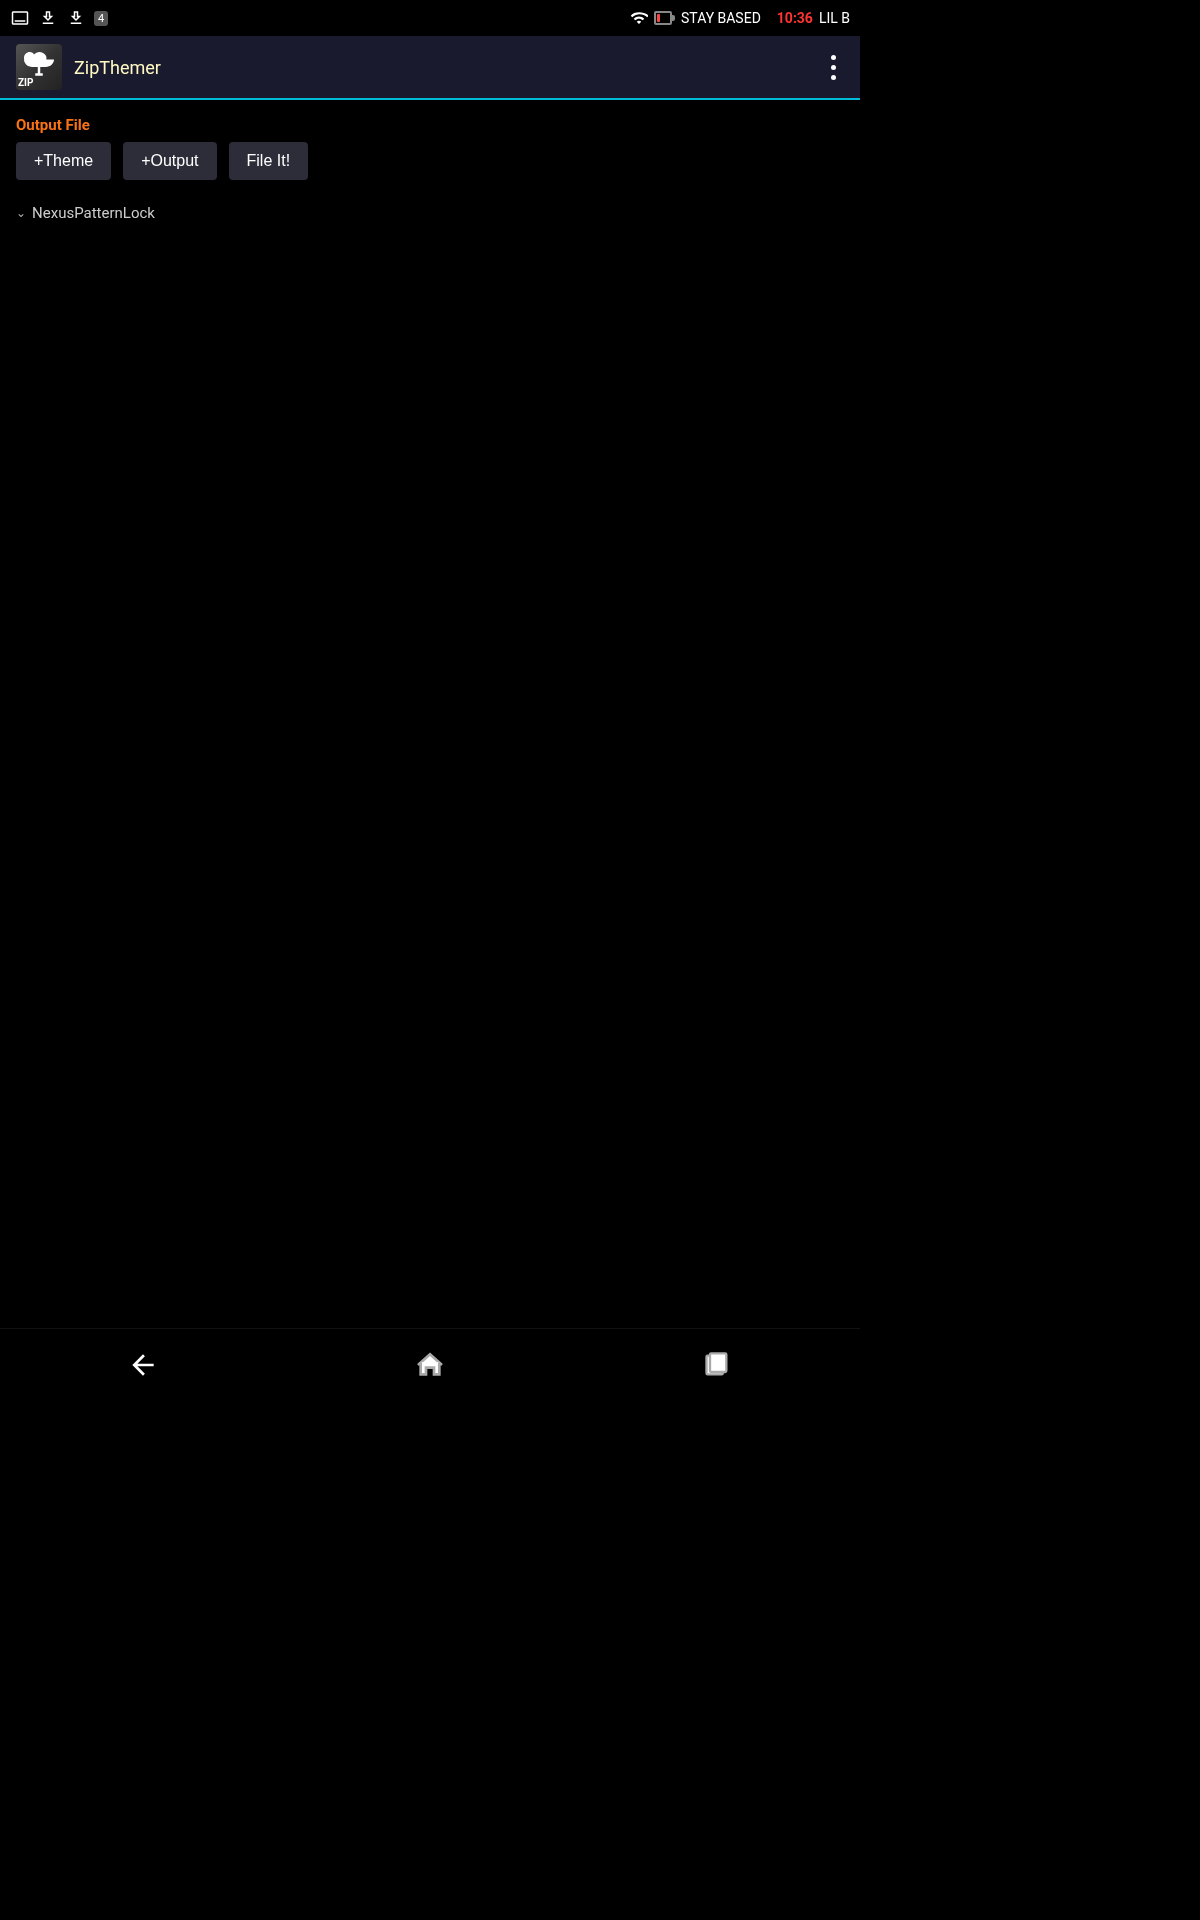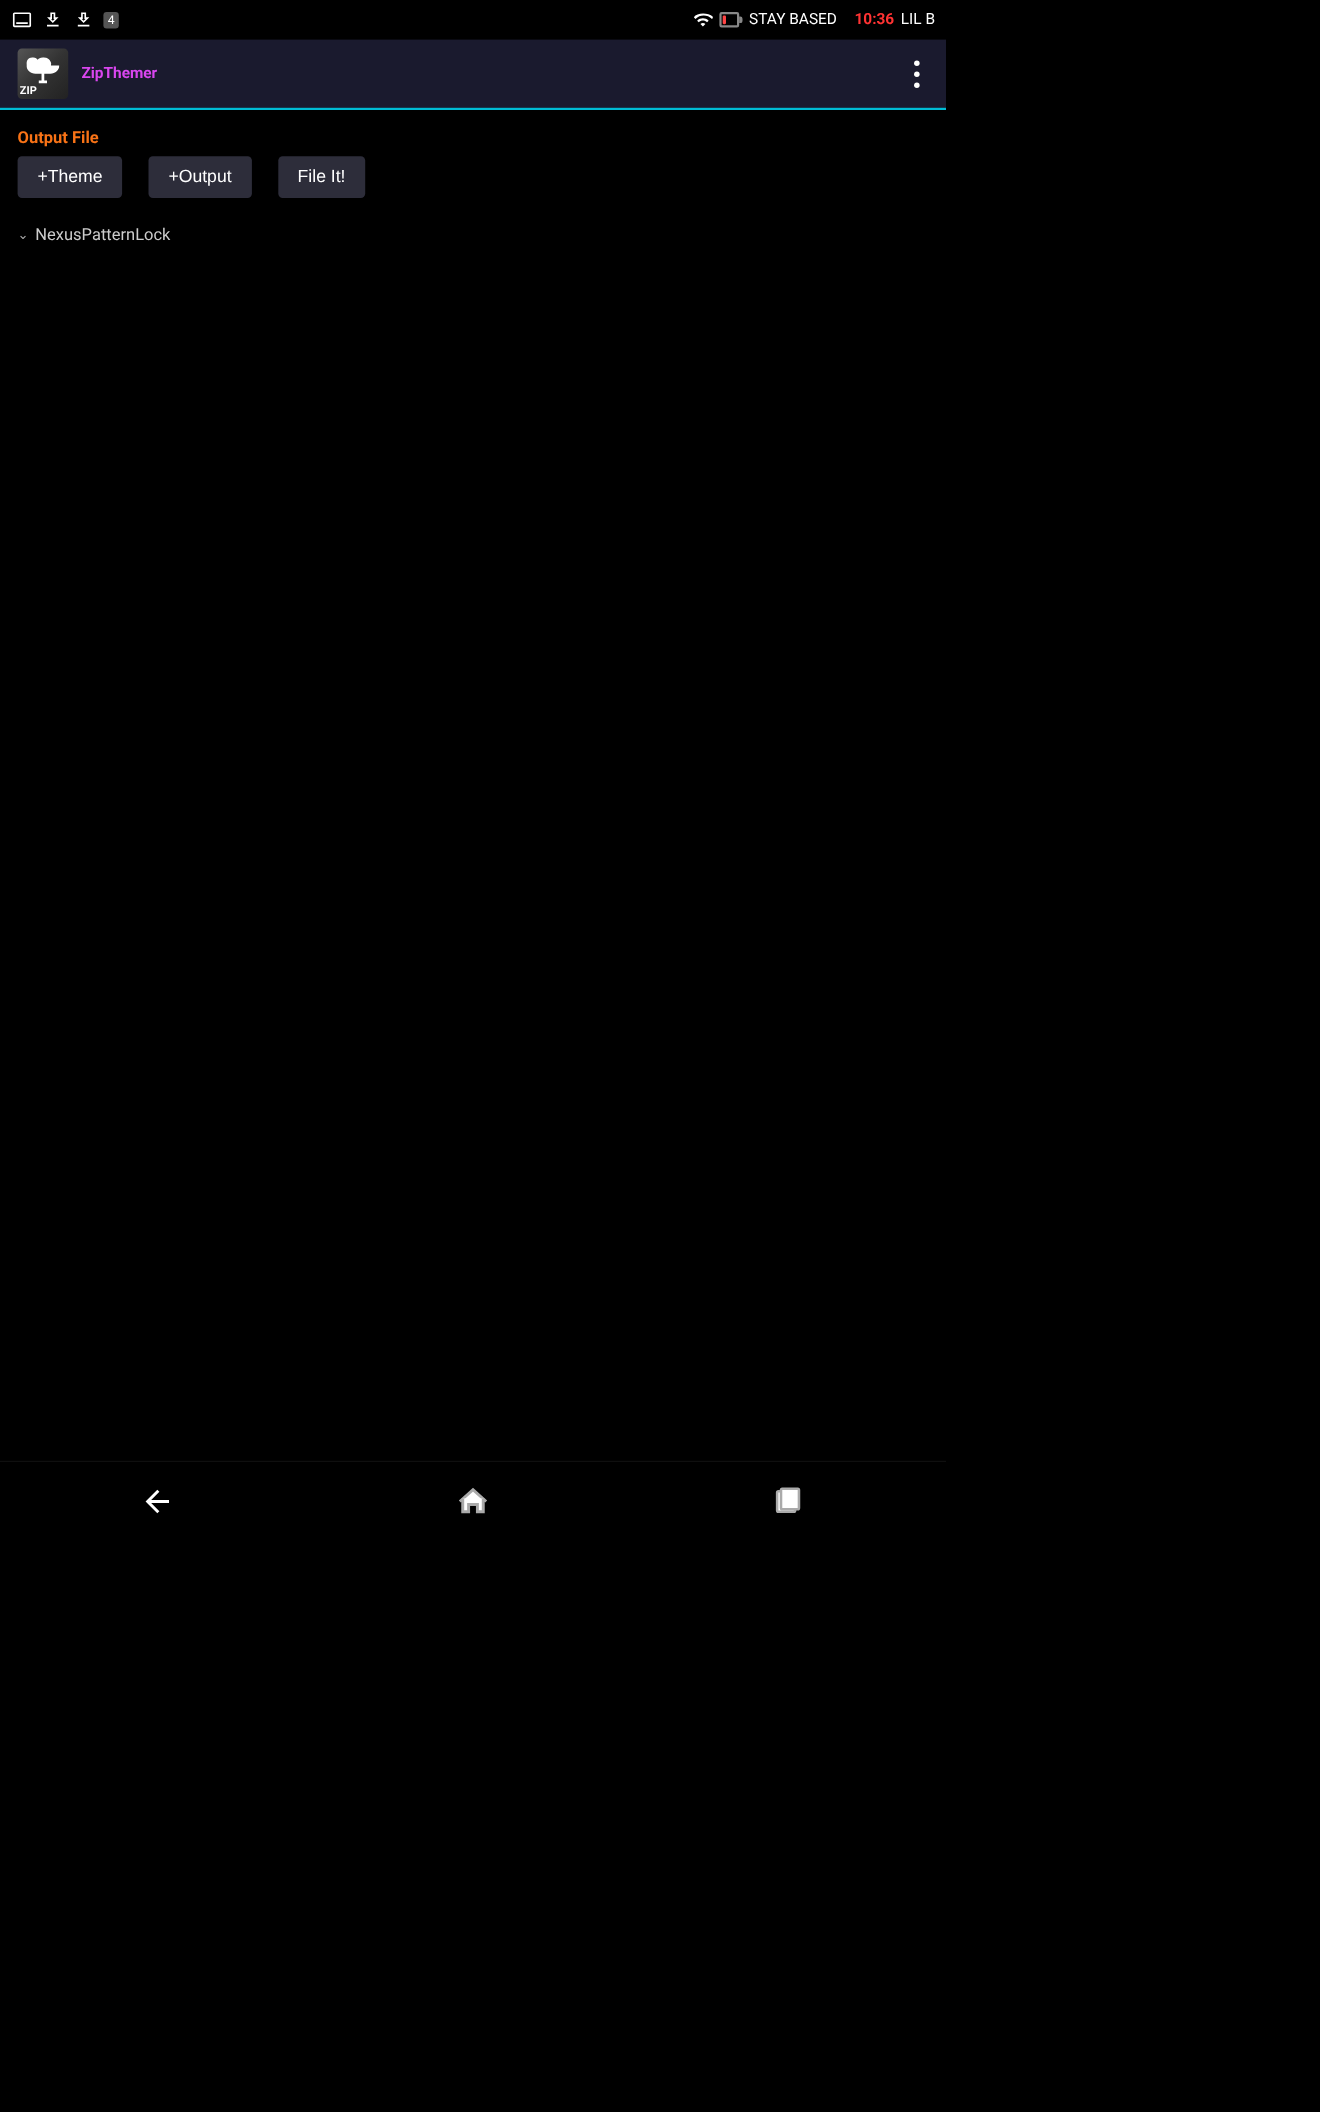--- a/index.html
+++ b/index.html
@@ -83,23 +83,23 @@
       border-bottom: 2px solid #00bcd4;
     }
 
     .app-bar-left {
       display: flex;
       align-items: center;
       gap: 12px;
     }
 
     .app-title {
-      font-size: 14px;
-      font-weight: 700;
-      color: #d946ef;
+      font-size: 18px;
+      font-weight: 400;
+      color: #fef9c3;
     }
 
     .overflow-menu-icon {
       display: flex;
       flex-direction: column;
       gap: 5px;
       cursor: pointer;
       padding: 8px;
     }
 
@@ -134,21 +134,21 @@
       border: none;
       color: #ffffff;
       font-size: 18px;
       outline: none;
       padding: 4px 0;
     }
 
     
     .buttons-row {
       display: flex;
-      gap: 24px;
+      gap: 12px;
       margin-bottom: 20px;
     }
 
     .btn {
       padding: 10px 18px;
       background-color: #2d2d3a;
       color: #ffffff;
       border: none;
       border-radius: 4px;
       font-size: 16px;

